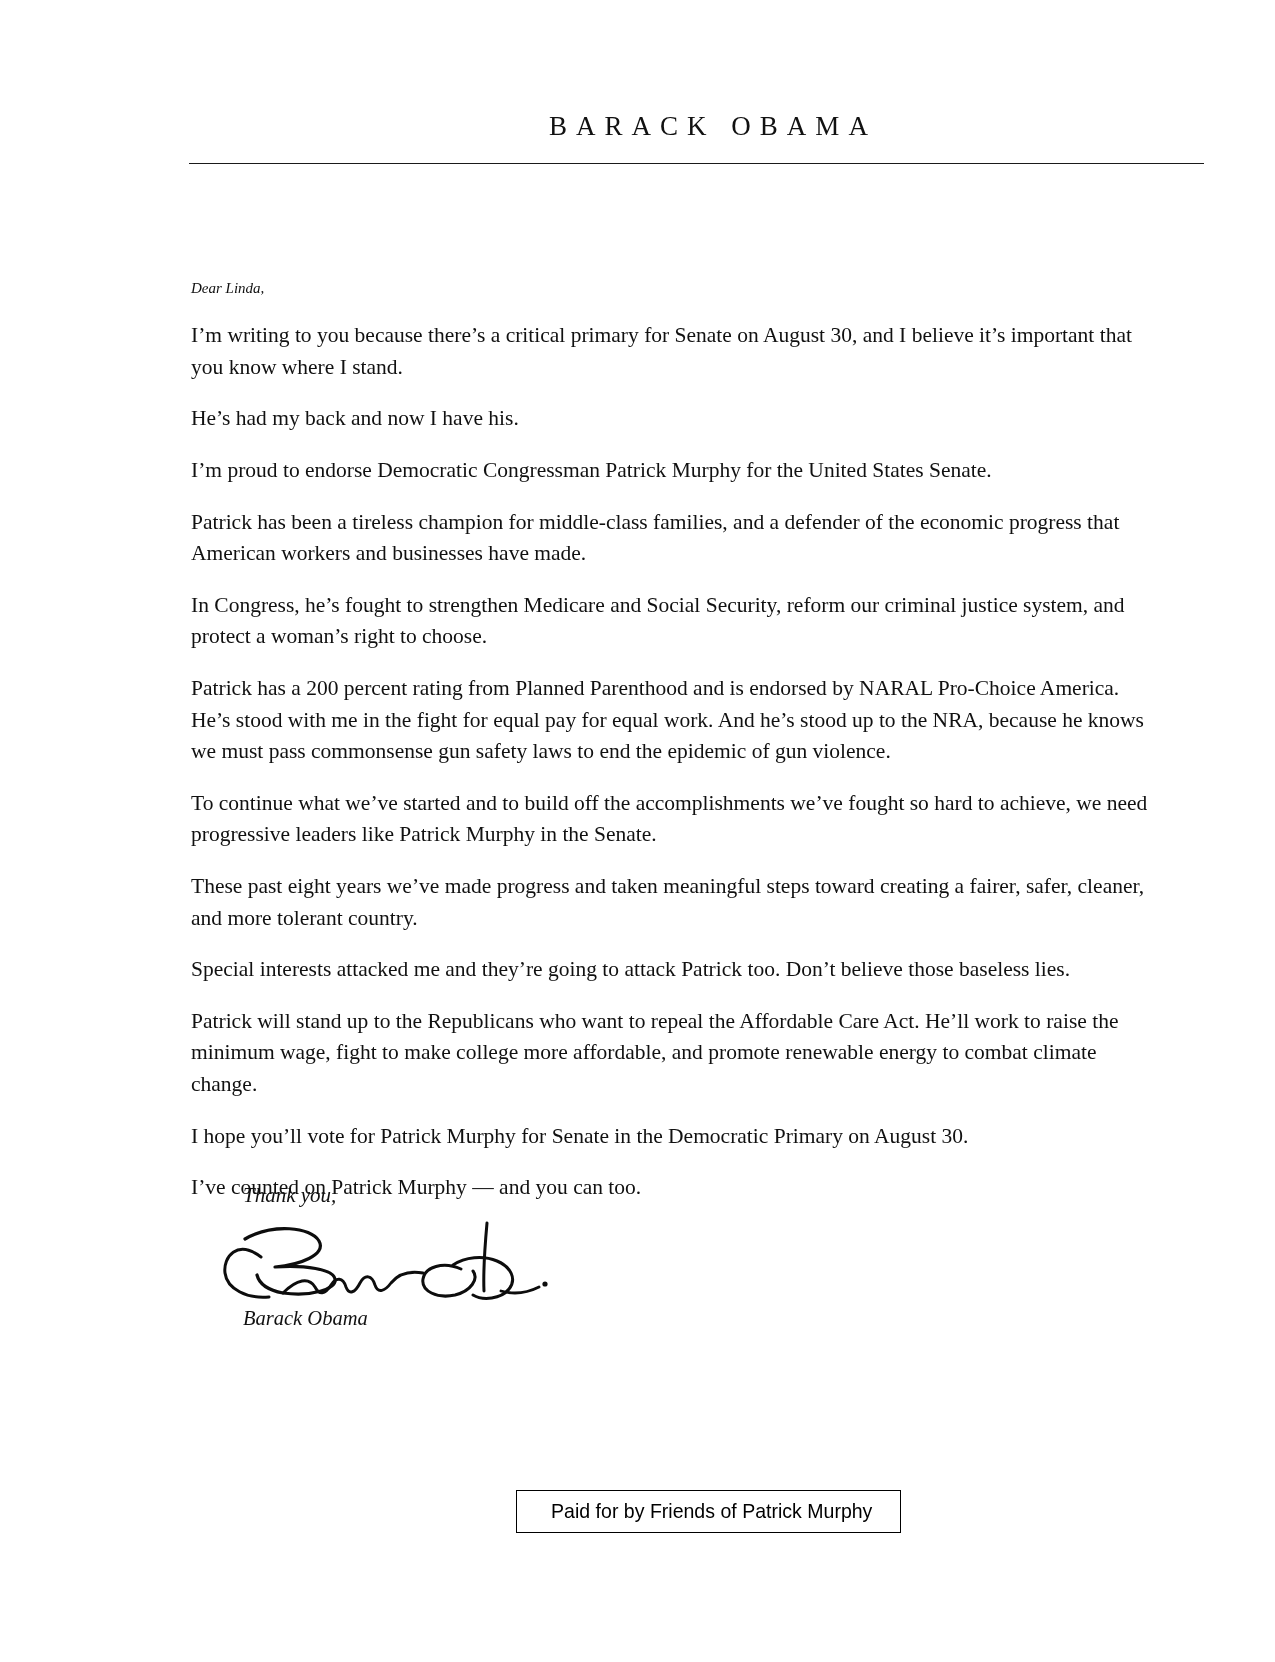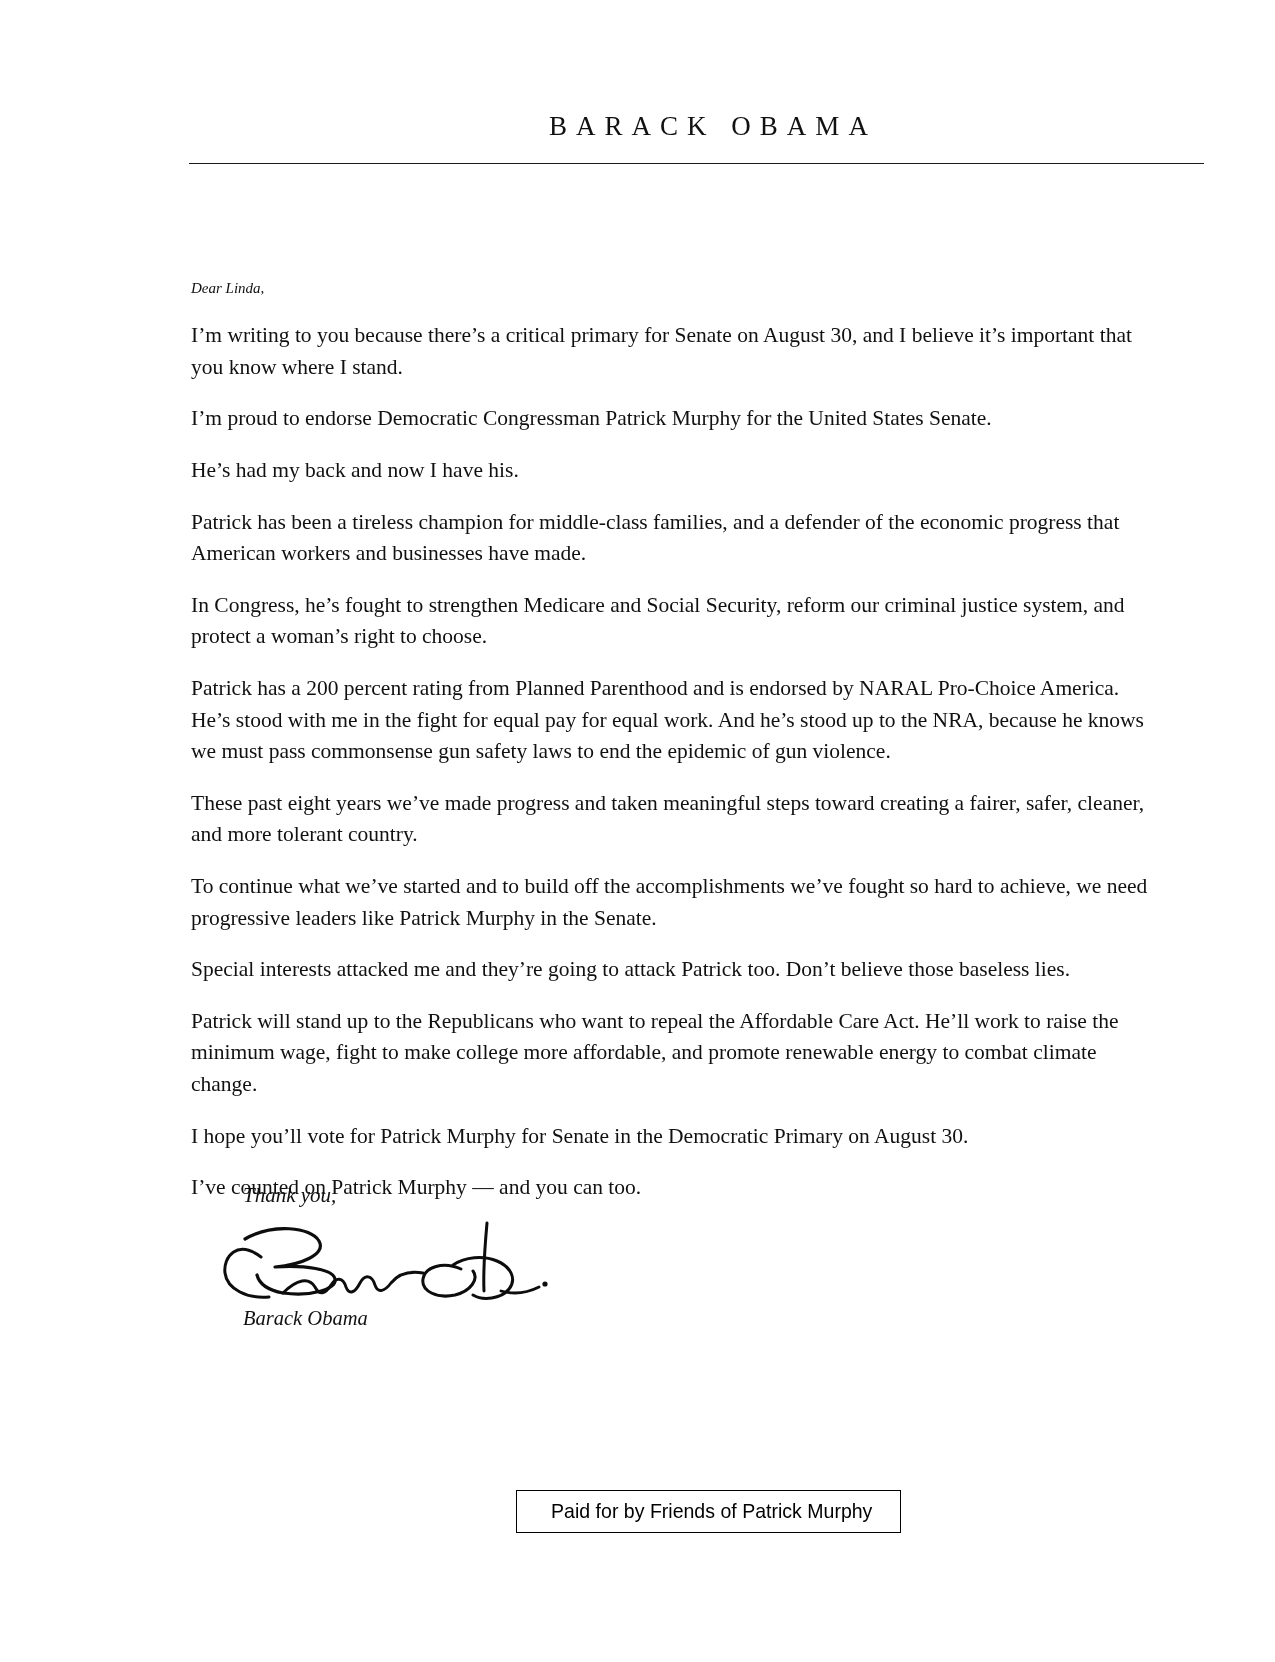--- a/index.html
+++ b/index.html
@@ -134,27 +134,27 @@
 
   <div class="letterhead">
     <div class="letterhead-name">Barack Obama</div>
     <div class="letterhead-rule"></div>
   </div>
 
   <div class="letter-body">
     <p class="salutation">Dear Linda,</p>
 
     <p class="para">I’m writing to you because there’s a critical primary for Senate on August 30, and I believe it’s important that you know where I stand.</p>
+    <p class="para">He’s had my back and now I have his.</p>
     <p class="para">I’m proud to endorse Democratic Congressman Patrick Murphy for the United States Senate.</p>
-    <p class="para">He’s had my back and now I have his.</p>
     <p class="para">Patrick has been a tireless champion for middle-class families, and a defender of the economic progress that American workers and businesses have made.</p>
     <p class="para">In Congress, he’s fought to strengthen Medicare and Social Security, reform our criminal justice system, and protect a woman’s right to choose.</p>
     <p class="para">Patrick has a 200 percent rating from Planned Parenthood and is endorsed by NARAL Pro-Choice America. He’s stood with me in the fight for equal pay for equal work. And he’s stood up to the NRA, because he knows we must pass commonsense gun safety laws to end the epidemic of gun violence.</p>
+    <p class="para">To continue what we’ve started and to build off the accomplishments we’ve fought so hard to achieve, we need progressive leaders like Patrick Murphy in the Senate.</p>
     <p class="para">These past eight years we’ve made progress and taken meaningful steps toward creating a fairer, safer, cleaner, and more tolerant country.</p>
-    <p class="para">To continue what we’ve started and to build off the accomplishments we’ve fought so hard to achieve, we need progressive leaders like Patrick Murphy in the Senate.</p>
     <p class="para">Special interests attacked me and they’re going to attack Patrick too. Don’t believe those baseless lies.</p>
     <p class="para">Patrick will stand up to the Republicans who want to repeal the Affordable Care Act. He’ll work to raise the minimum wage, fight to make college more affordable, and promote renewable energy to combat climate change.</p>
     <p class="para">I hope you’ll vote for Patrick Murphy for Senate in the Democratic Primary on August 30.</p>
     <p class="para">I’ve counted on Patrick Murphy — and you can too.</p>
   </div>
 
   <div class="closing">
     <p class="closing-salutation">Thank you,</p>
 
     <div class="signature-wrap">

